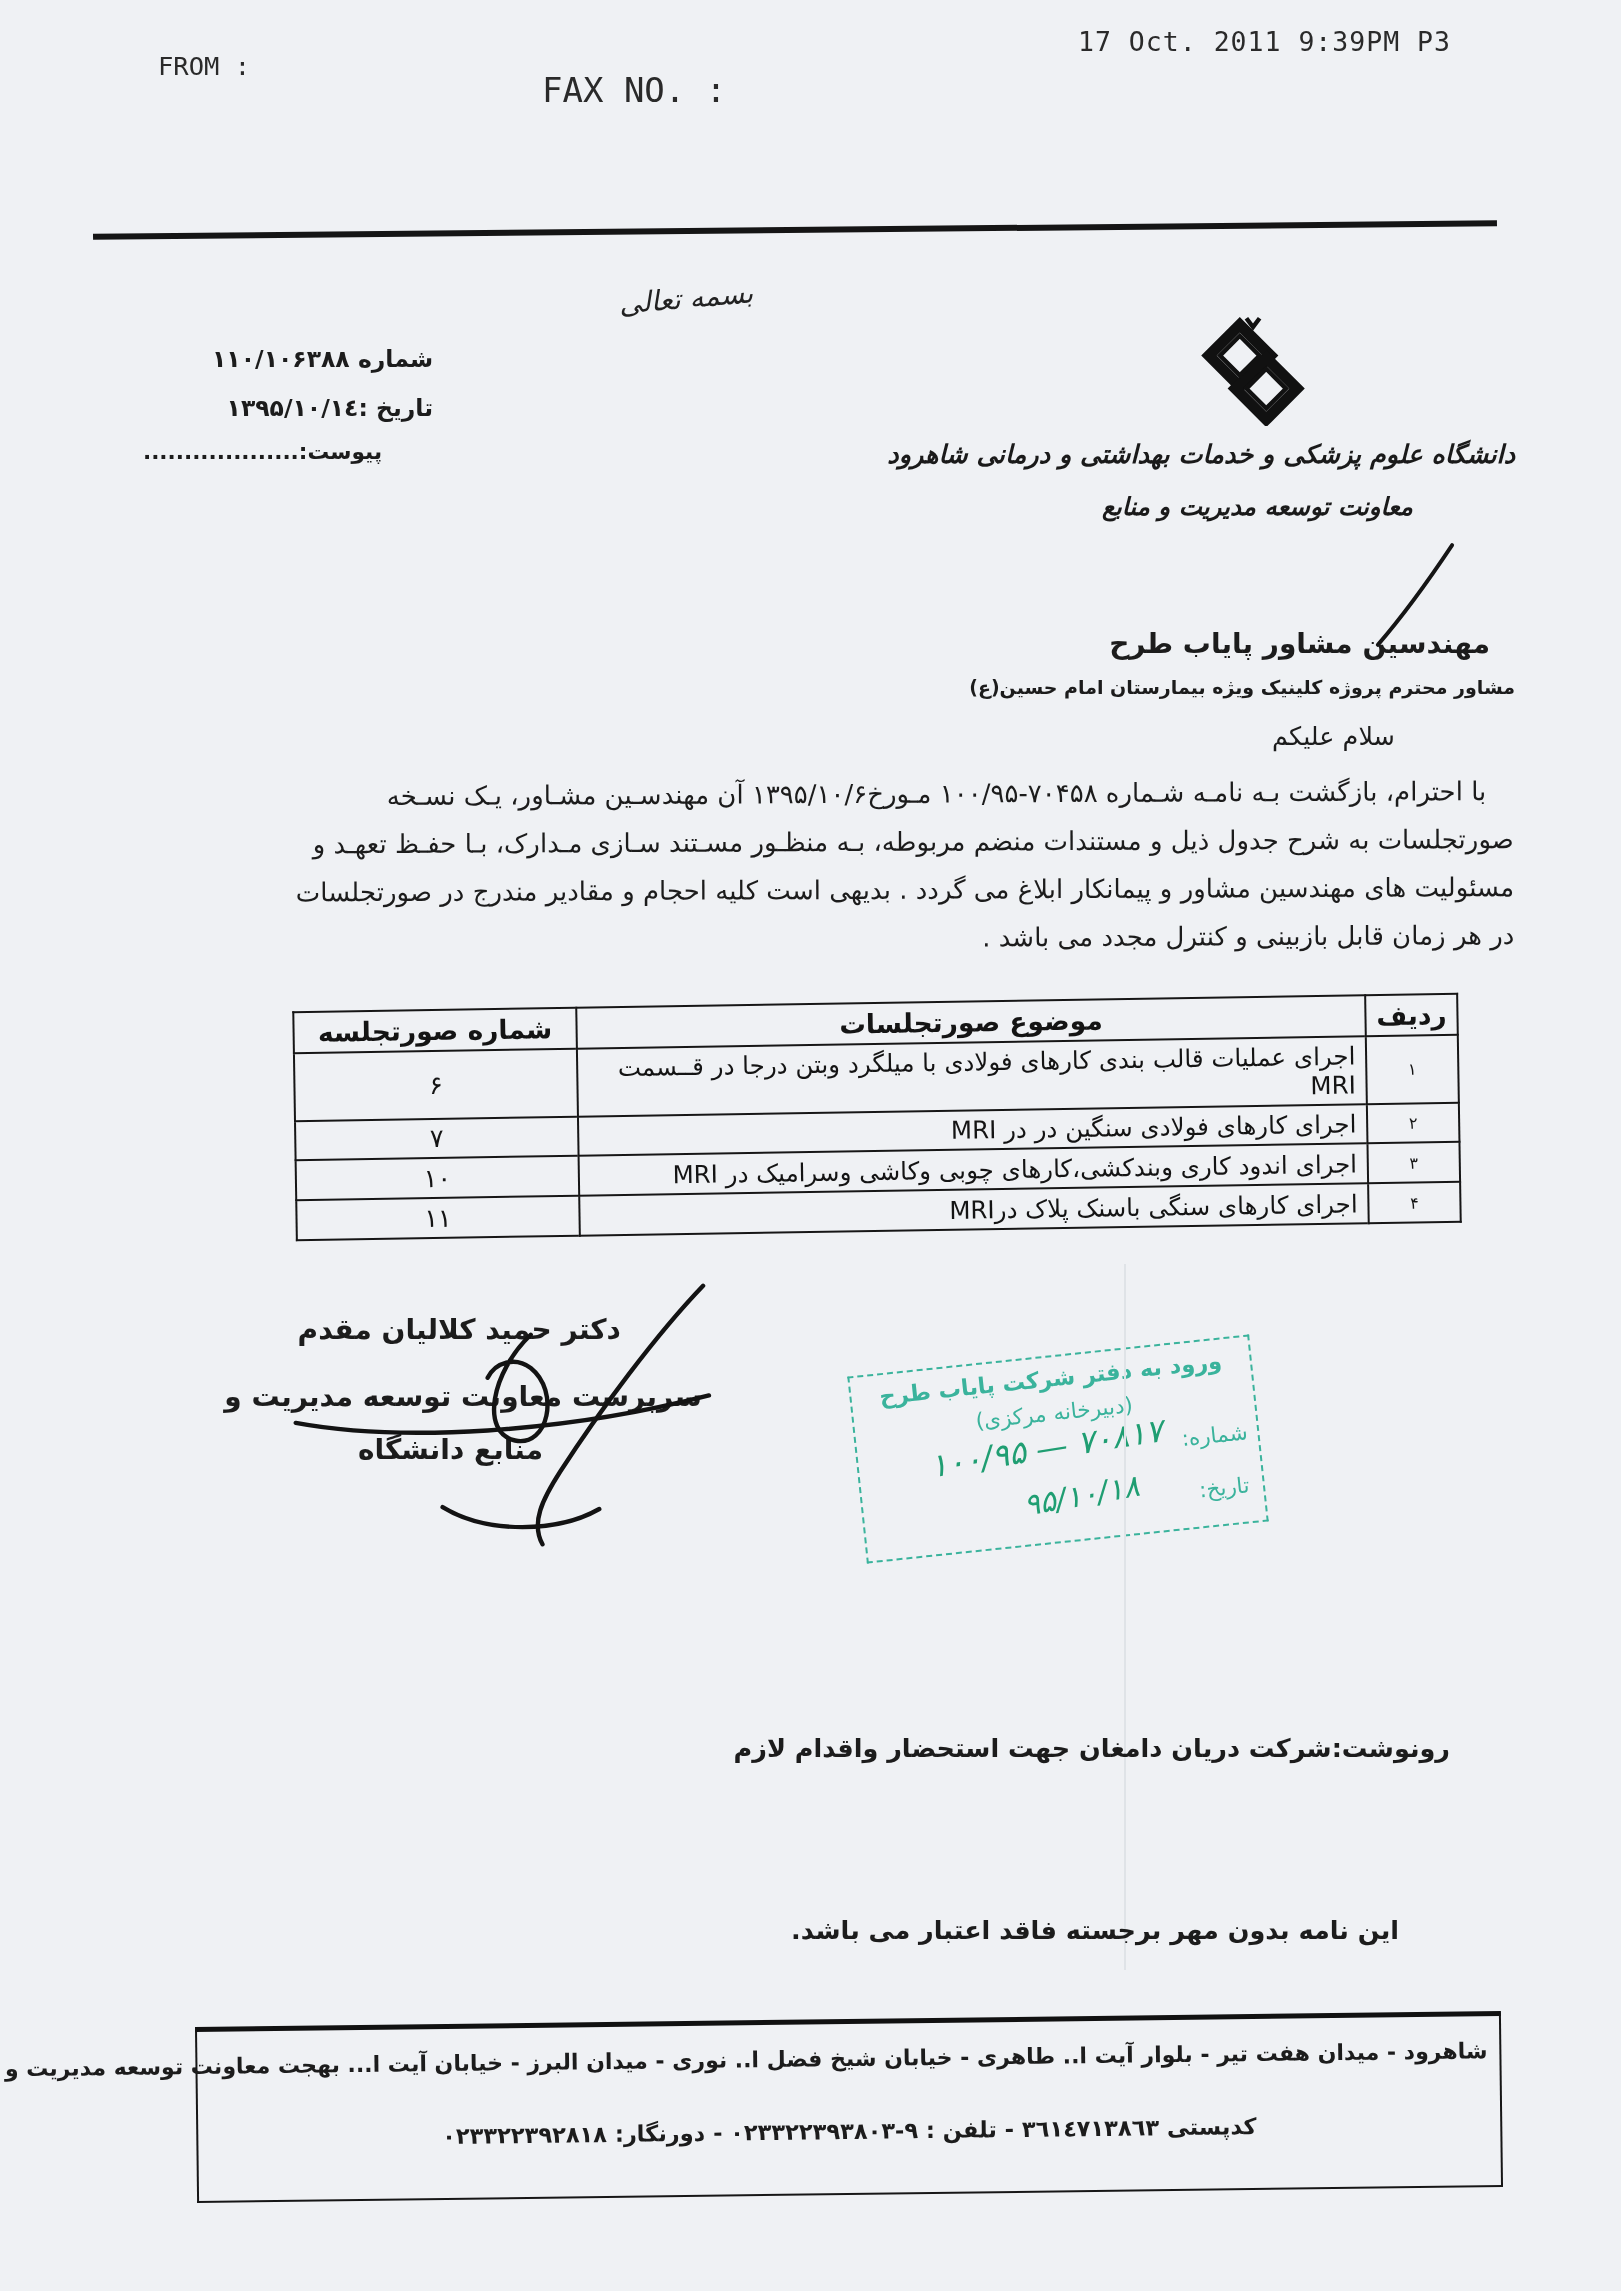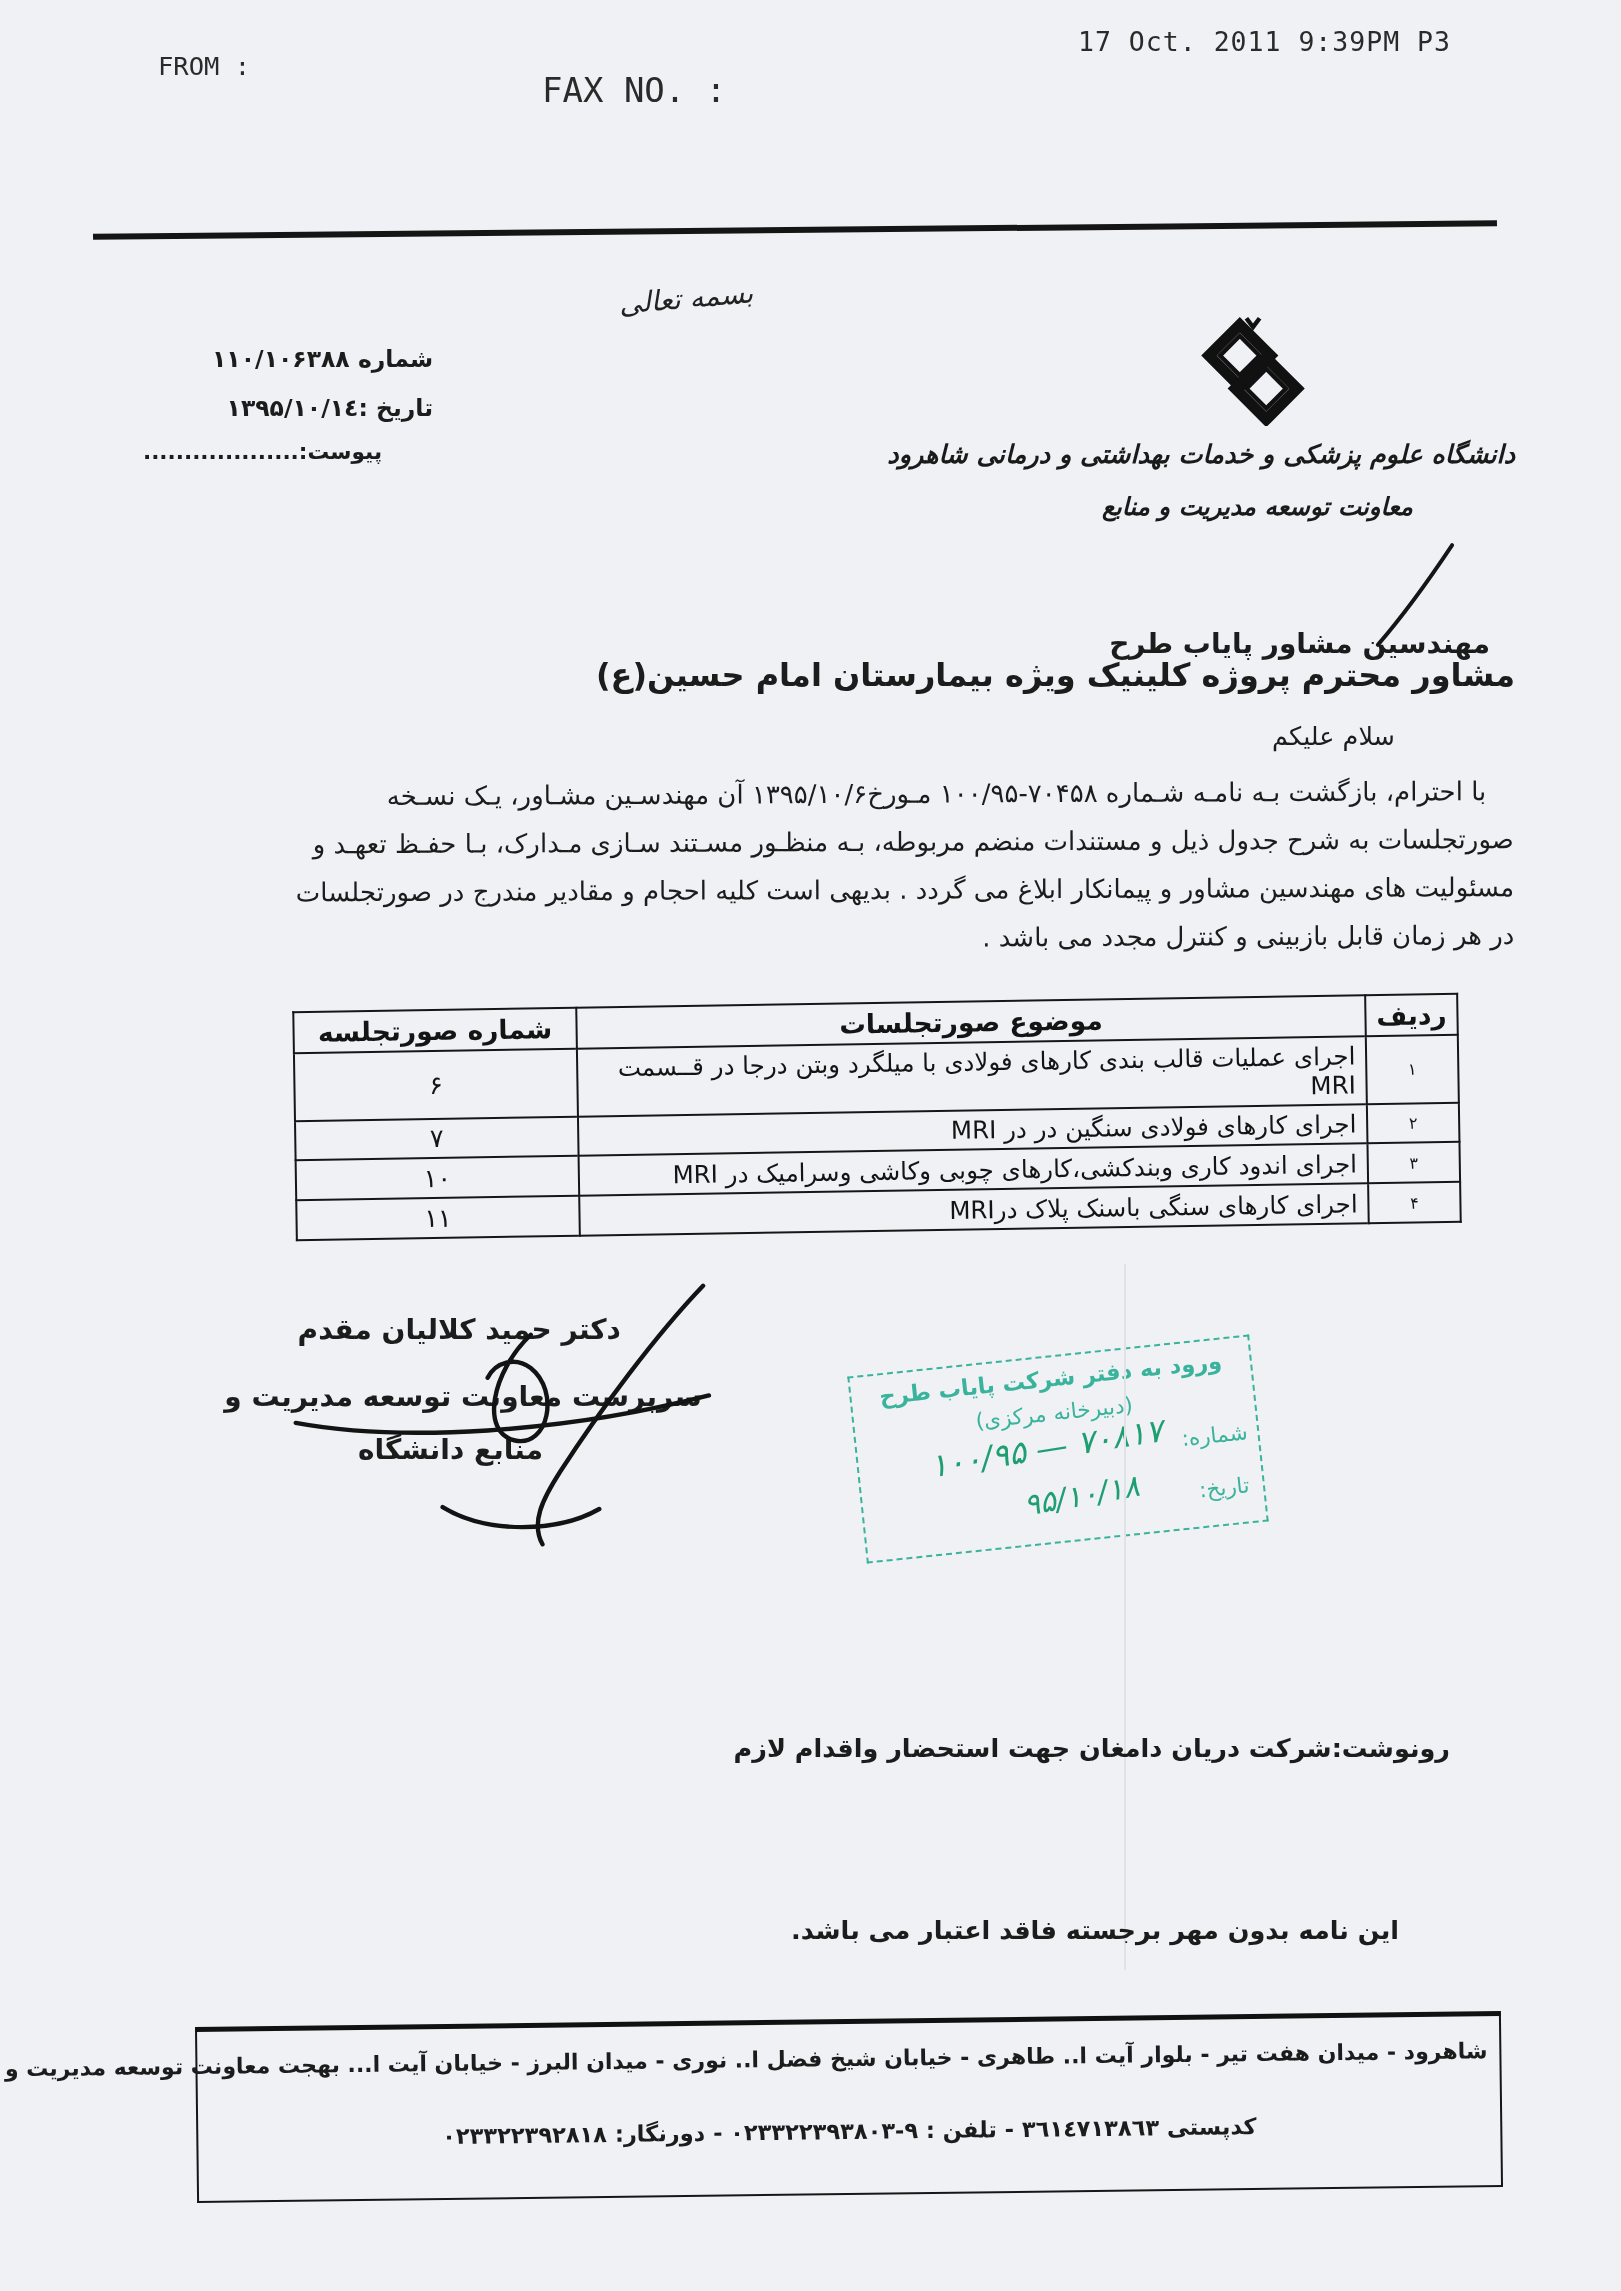--- a/index.html
+++ b/index.html
@@ -77,21 +77,21 @@
   <div class="abs fa callig bold" style="right:106px;top:439px;font-size:25.5px;white-space:nowrap;color:#1a1a1a;">دانشگاه علوم پزشکی و خدمات بهداشتی و درمانی شاهرود</div>
   <div class="abs fa callig bold" style="right:208px;top:492px;font-size:24.5px;white-space:nowrap;color:#1a1a1a;">معاونت توسعه مدیریت و منابع</div>
 
   <div class="abs" style="left:1370px;top:541px;width:88px;height:108px;">
     <svg width="88" height="108" viewBox="0 0 90 110">
       <path d="M84 4 C64 34 34 76 8 106" fill="none" stroke="#151515" stroke-width="4" stroke-linecap="round"></path>
     </svg>
   </div>
 
   <div class="abs fa bold" style="right:131px;top:627px;font-size:28px;white-space:nowrap;">مهندسین مشاور پایاب طرح</div>
-  <div class="abs fa bold" style="right:106px;top:656px;font-size:32px;white-space:nowrap;margin-left:28px;">مشاور محترم پروژه کلینیک ویژه بیمارستان امام حسین(ع)</div>
+  <div class="abs fa bold" style="right:106px;top:676px;font-size:19px;white-space:nowrap;margin-left:28px;">مشاور محترم پروژه کلینیک ویژه بیمارستان امام حسین(ع)</div>
   <div class="abs fa" style="right:226px;top:721px;font-size:25.5px;white-space:nowrap;">سلام علیکم</div>
 
   <div class="abs fa" style="right:107px;top:770px;width:1343px;font-size:26px;line-height:48px;text-align:right;transform:rotate(-0.25deg);">
     <div style="padding-right:27.4px;">با احترام، بازگشت بـه نامـه شـماره ۷۰۴۵۸-۱۰۰/۹۵ مـورخ۱۳۹۵/۱۰/۶ آن مهندسـین مشـاور، یـک نسـخه</div>
     <div>صورتجلسات به شرح جدول ذیل و مستندات منضم مربوطه، بـه منظـور مسـتند سـازی مـدارک، بـا حفـظ تعهـد و</div>
     <div>مسئولیت های مهندسین مشاور و پیمانکار ابلاغ می گردد . بدیهی است کلیه احجام و مقادیر مندرج در صورتجلسات</div>
     <div>در هر زمان قابل بازبینی و کنترل مجدد می باشد .</div>
   </div>
 
   <table class="mtable abs" style="left:294px;top:1002px;width:1166px;">

